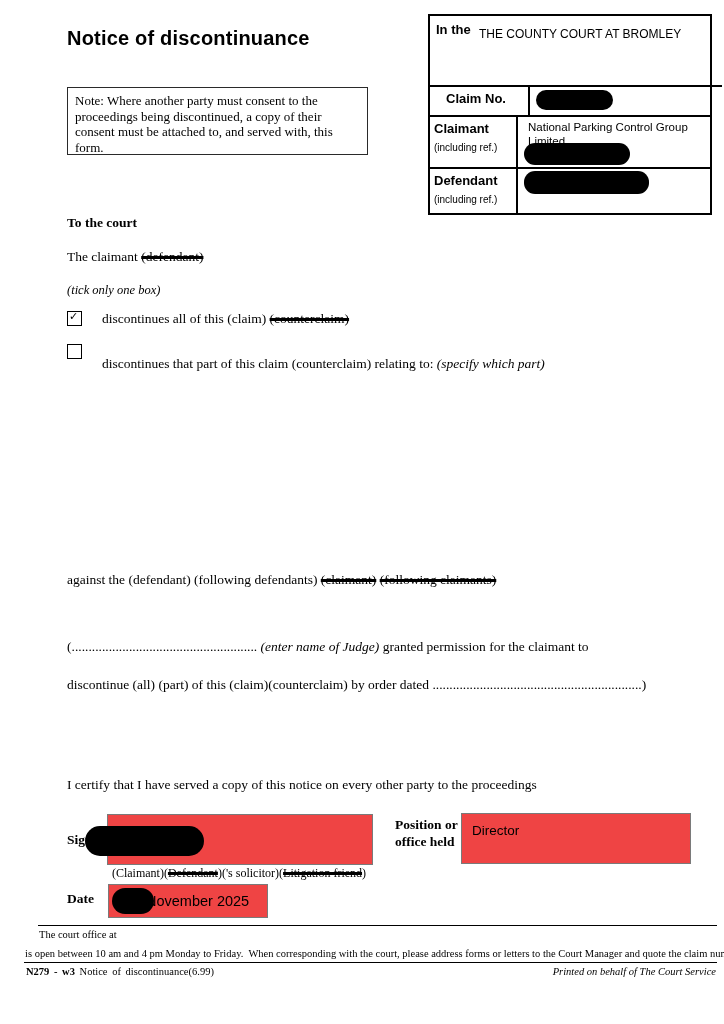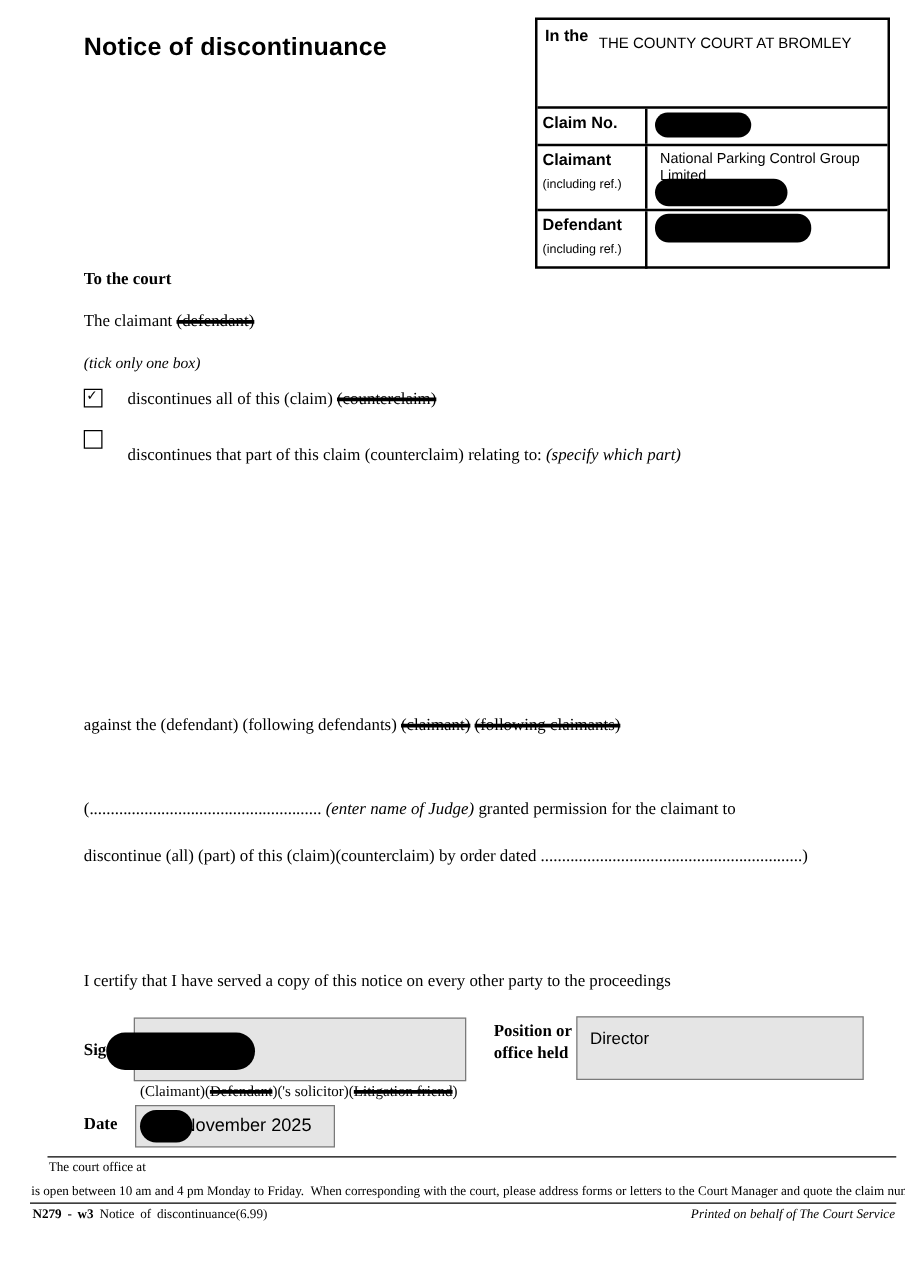--- a/index.html
+++ b/index.html
@@ -12,50 +12,53 @@
   .struck{text-decoration:line-through;text-decoration-thickness:2.5px;}
 
   
   .title{left:48px;top:27px;font-size:20px;letter-spacing:.2px;}
   .note-box{left:48px;top:87px;width:285px;height:56px;border:1px solid #2a2a2a;
             padding:5px 7px;font-size:13px;line-height:15.5px;}
 
   
   .court-table{left:409px;top:14px;width:280px;height:197px;border:2px solid #000;}
   .ct-row{position:absolute;left:0;width:100%;display:flex;}
-  .ct-row2{top:69px;height:28px;border-top:2px solid #000;}
+  .ct-row2{top:69px;height:28px;border-top:2px solid #000;padding-left:12px;}
   .ct-row3{top:99px;height:50px;border-top:2px solid #000;}
   .ct-row4{top:151px;height:46px;border-top:2px solid #000;}
   .ct-label{width:82px;flex:0 0 82px;border-right:2px solid #000;padding:2px 0 0 4px;}
   .ct-value{position:relative;flex:1;}
   .lbl-main{font-size:13px;font-weight:bold;line-height:15px;white-space:nowrap;}
   .lbl-sub{font-size:10px;line-height:12px;white-space:nowrap;}
   .blob{position:absolute;background:#000;}
 
   
   .body-line{font-size:13.5px;white-space:nowrap;}
   .checkbox{width:13px;height:13px;border:1.5px solid #000;background:#fff;}
   .checkmark{position:absolute;left:1px;top:-2px;font-size:11px;font-weight:bold;
              font-family:"DejaVu Sans",sans-serif;}
 
   
-  .field-box{border:1px solid #7a7a7a;background:#e5e5e5;}
+  .field-box{border:1px solid #7a7a7a;background:#ef4444;}
   .caption{font-size:12px;white-space:nowrap;}
 
   
   .rule{border-top:1.5px solid #000;height:0;}
   .foot{font-size:10.5px;white-space:nowrap;}
 </style>
 </head>
 <body>
 
 <div class="page">
 
   <div class="abs title sans b">Notice of discontinuance</div>
 
+  <div class="abs note-box">
+    <span>Note: Where another party must consent to the proceedings being discontinued, a copy of their consent must be attached to, and served with, this form.</span>
+  </div>
 
   <div class="abs court-table sans">
     <div class="ct-row" style="top:0;height:69px;">
       <div class="abs" style="left:6px;top:4px;">
         <span class="lbl-main">In the</span>
       </div>
       <div class="abs" style="left:49px;top:11px;font-size:12px;">THE COUNTY COURT AT BROMLEY</div>
     </div>
 
     <div class="ct-row ct-row2">

